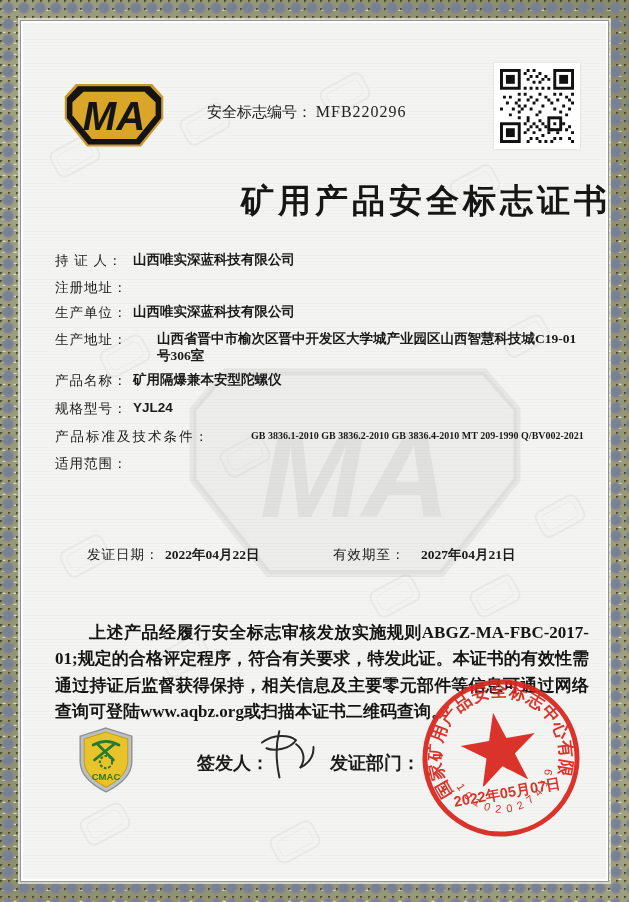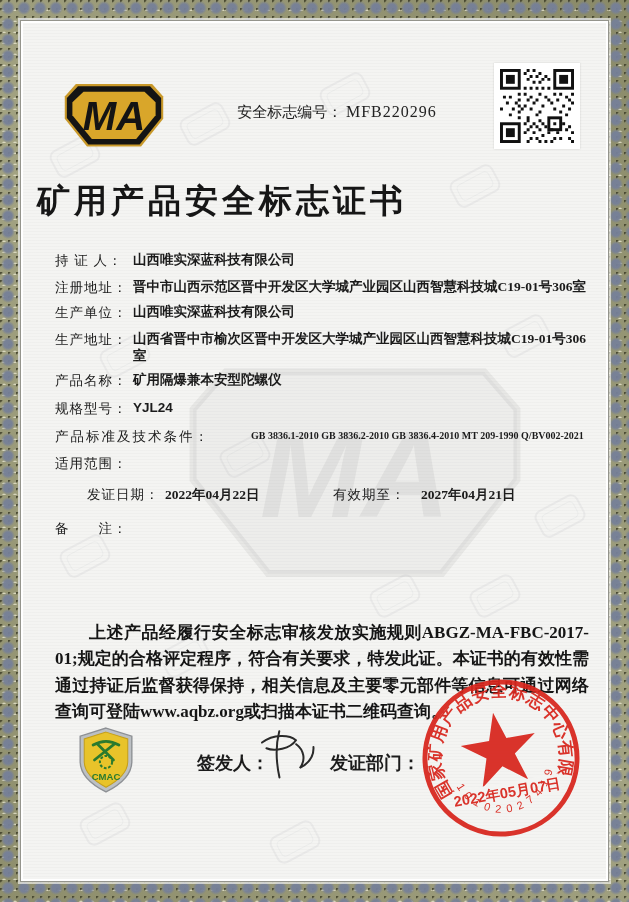--- a/index.html
+++ b/index.html
@@ -22,42 +22,42 @@
     background-image:repeating-linear-gradient(180deg, rgba(0,0,0,.02) 0 1px, rgba(255,255,255,0) 1px 3px);
   }
   .ghost{
     position:absolute;width:48px;height:30px;border:2px solid rgba(110,112,128,.08);
     border-radius:8px;transform:rotate(-28deg);
   }
   .ghost::after{content:"";position:absolute;inset:4px;border:1px solid rgba(110,112,128,.06);border-radius:5px;}
   .ma-logo{position:absolute;left:41px;top:60px;width:104px;height:70px;}
   .cert-no{
     position:absolute;left:186px;top:82px;width:260px;
-    font-family:"Liberation Serif",serif;font-size:15px;color:#222;white-space:nowrap;text-align:center;
+    font-family:"Liberation Serif",serif;font-size:15px;color:#222;white-space:nowrap;
   }
   .cert-no .num{font-size:16px;letter-spacing:1px;}
   .qr{position:absolute;left:473px;top:42px;width:86px;height:86px;background:#fff;padding:6px;box-shadow:0 0 2px rgba(0,0,0,.15);}
   .qr svg{width:100%;height:100%;display:block;}
   .title{
-    position:absolute;left:16px;top:158px;width:100%;text-align:left;
+    position:absolute;left:3px;top:158px;width:100%;text-align:right;
     font-family:"Liberation Serif",serif;font-weight:900;font-size:33px;color:#161616;
     letter-spacing:4px;
   }
   .fields{position:absolute;left:34px;top:230px;width:534px;font-size:13.5px;color:#1b1b1b;}
   .row{display:flex;align-items:flex-start;margin-bottom:9px;}
   .row .lbl{
     flex:0 0 78px;font-family:Liberation Sans, sans-serif;letter-spacing:1px;line-height:17px;padding-top:1px;
   }
   .row .val{
     flex:1;font-family:"Liberation Serif",serif;font-weight:bold;line-height:17px;
   }
-  .row.two{margin-bottom:7px;}
+  .row.two{margin-bottom:7px;gap:24px;}
   .row.wide .lbl{flex:0 0 196px;letter-spacing:2px;}
   .row.gap1{margin-bottom:10px;}
-  .row.gap2{margin-bottom:14px;}
+  .row.gap2{margin-bottom:14px;flex-direction:column;}
   .val.mono{font-family:Liberation Serif, serif;font-weight:bold;font-size:10px;letter-spacing:0;}
   .val.sans{font-family:"Liberation Sans",sans-serif;font-weight:bold;}
   .dates{display:flex;margin-bottom:15px;}
   .dates .lbl{flex:0 0 78px;font-family:"Liberation Serif",serif;letter-spacing:1px;margin-left:32px;}
   .dates .dval{flex:0 0 168px;font-family:"Liberation Serif",serif;font-weight:bold;}
   .dates .lbl2{flex:0 0 88px;font-family:"Liberation Serif",serif;letter-spacing:1px;}
   .dates .dval2{flex:1;font-family:"Liberation Serif",serif;font-weight:bold;}
   .statement{
     position:absolute;left:34px;top:599px;width:534px;
     font-family:"Liberation Serif",serif;font-weight:bold;font-size:17px;line-height:1.55;
@@ -145,21 +145,20 @@
 
     <div class="title">矿用产品安全标志证书</div>
 
     <div class="fields">
       <div class="row">
         <span class="lbl">持 证 人：</span>
         <span class="val">山西唯实深蓝科技有限公司</span>
       </div>
       <div class="row two">
         <span class="lbl">注册地址：</span>
-        <span class="val">晋中市山西示范区晋中开发区大学城产业园区山西智慧科技城C19-01号306室</span>
       </div>
       <div class="row">
         <span class="lbl">生产单位：</span>
         <span class="val">山西唯实深蓝科技有限公司</span>
       </div>
       <div class="row two">
         <span class="lbl">生产地址：</span>
         <span class="val">山西省晋中市榆次区晋中开发区大学城产业园区山西智慧科技城C19-01号306室</span>
       </div>
       <div class="row gap1">
@@ -175,24 +174,20 @@
         <span class="val mono">GB 3836.1-2010 GB 3836.2-2010 GB 3836.4-2010 MT 209-1990 Q/BV002-2021</span>
       </div>
       <div class="row gap2">
         <span class="lbl">适用范围：</span>
       </div>
       <div class="dates">
         <span class="lbl">发证日期：</span>
         <span class="dval">2022年04月22日</span>
         <span class="lbl2">有效期至：</span>
         <span class="dval2">2027年04月21日</span>
-      </div>
-      <div class="row">
-        <span class="lbl">备　　注：</span>
-        <span class="val"></span>
       </div>
     </div>
 
     <p class="statement">上述产品经履行安全标志审核发放实施规则ABGZ-MA-FBC-2017-01;规定的合格评定程序，符合有关要求，特发此证。本证书的有效性需通过持证后监督获得保持，相关信息及主要零元部件等信息可通过网络查询可登陆www.aqbz.org或扫描本证书二维码查询。</p>
 
     <svg class="cmac" viewBox="0 0 90 100">
       <path d="M45,3 L83,15 V52 Q83,78 45,97 Q7,78 7,52 V15 Z" fill="#bcc0c4" stroke="#8d9094" stroke-width="2"></path>
       <path d="M45,9 L77,19 V52 Q77,73 45,90 Q13,73 13,52 V19 Z" fill="#e8c32a" stroke="#c59f1a" stroke-width="1.5"></path>
       <g stroke="#2a7a2e" stroke-width="4" stroke-linecap="round" fill="none">
         <path d="M28,50 L58,26"></path>

